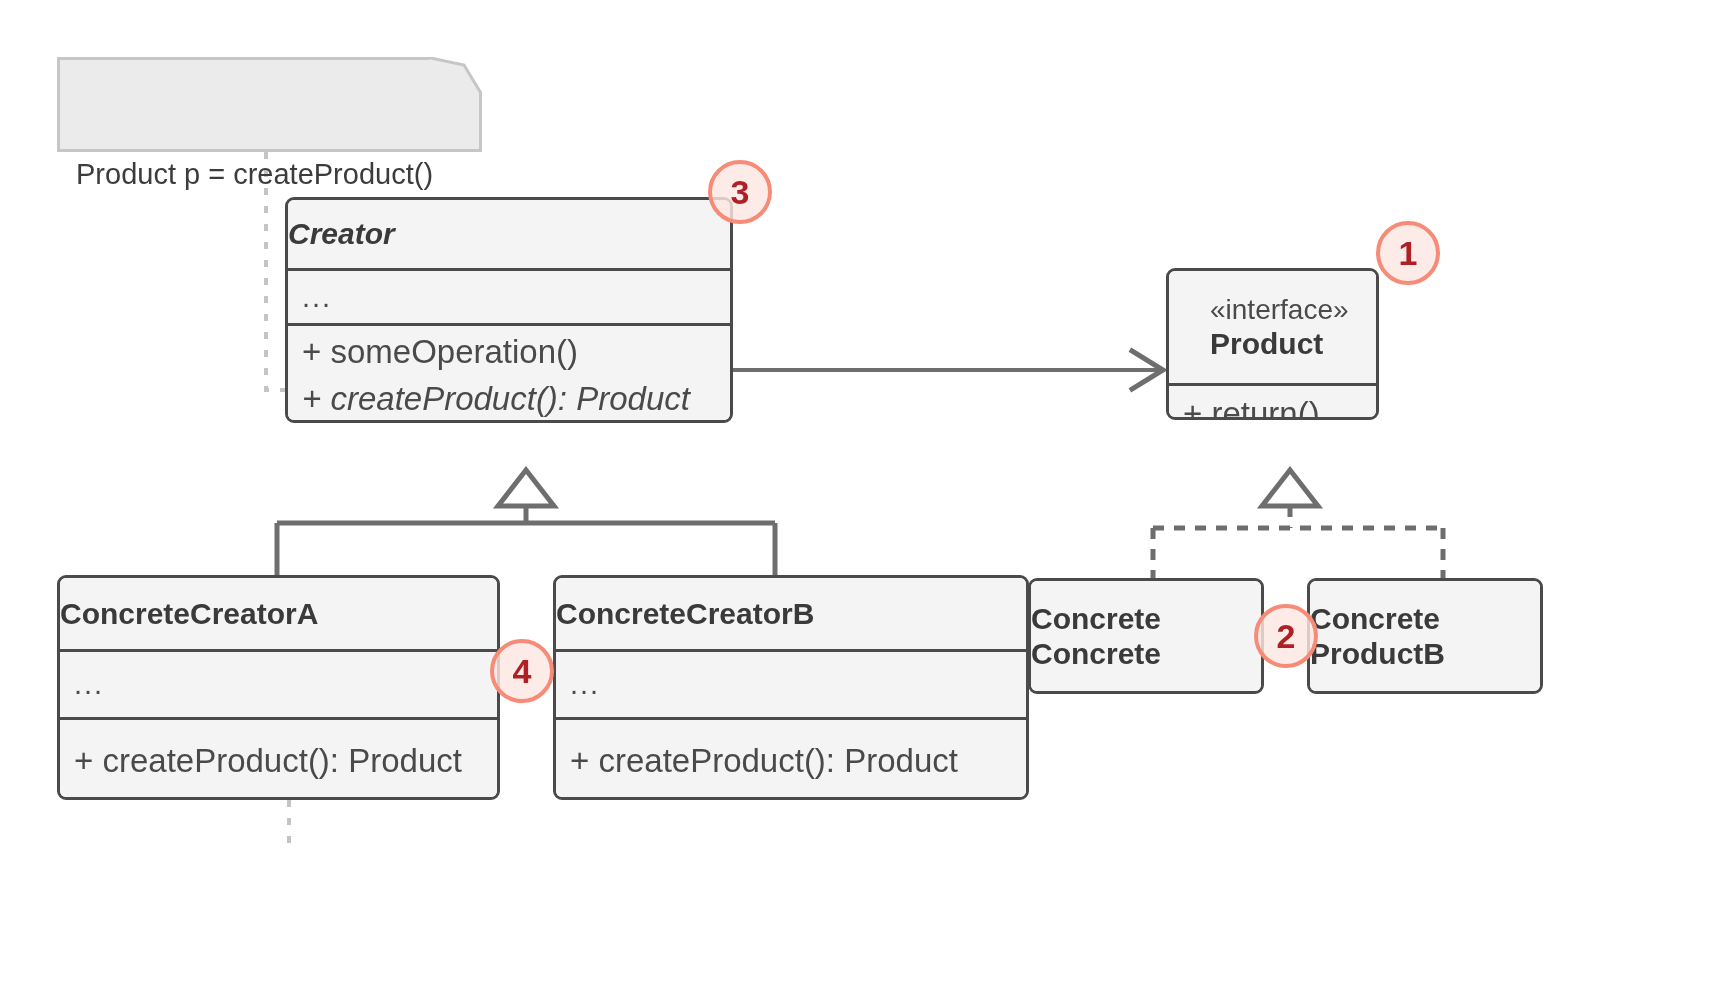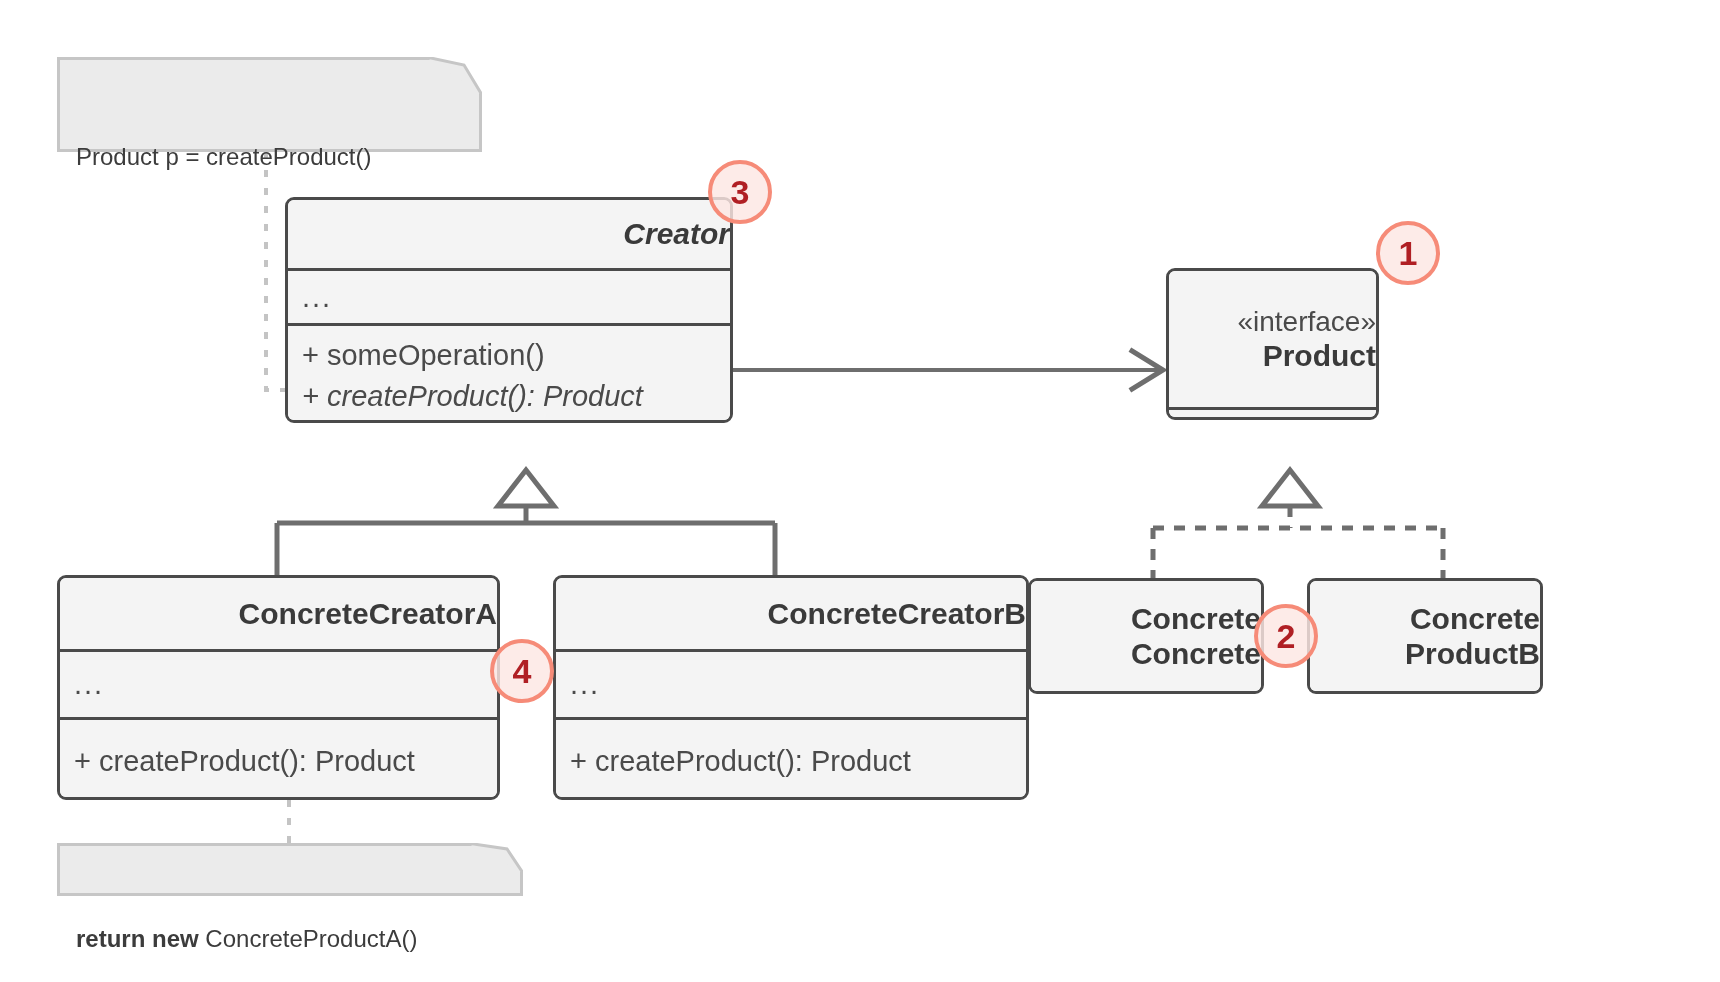--- a/index.html
+++ b/index.html
@@ -42,21 +42,21 @@
     box-sizing: border-box;
     background: #f4f4f4;
     display: flex;
     flex-direction: column;
     justify-content: center;
   }
   .uml-sec + .uml-sec {
     border-top: 3px solid #4a4a4a;
   }
   .sec-title {
-    text-align: right;
+    text-align: left;
   }
   .sec-body {
     text-align: left;
     padding-left: 14px;
   }
   .cname {
     font-size: 30px;
     font-weight: bold;
     color: #3a3a3a;
     line-height: 1.18;
@@ -65,42 +65,42 @@
     font-style: italic;
   }
   .stereo {
     font-size: 28px;
     font-weight: normal;
     font-style: normal;
     color: #4a4a4a;
     line-height: 1.2;
   }
   .member {
-    font-size: 29px;
+    font-size: 33px;
     color: #4a4a4a;
     line-height: 1.42;
     white-space: nowrap;
   }
   .member.abstract {
     font-style: italic;
   }
   .ellipsis {
     font-size: 29px;
     color: #4a4a4a;
     letter-spacing: 2px;
   }
 
   
   .note {
     position: absolute;
     box-sizing: border-box;
     background: #ebebeb;
     border: 3px solid #c6c6c6;
     color: #3c3c3c;
-    font-size: 24px;
+    font-size: 29px;
     line-height: 1.42;
     padding: 12px 16px 12px 16px;
     white-space: pre-line;
   }
   .note-fold-svg {
     position: absolute;
     top: -3px;
     right: -3px;
     pointer-events: none;
   }
@@ -181,21 +181,21 @@
     <div class="uml-sec sec-body" style="height:55px;">
       <div class="ellipsis">...</div>
     </div>
     <div class="uml-sec sec-body" style="height:103px;">
       <div class="member">+ someOperation()</div>
       <div class="member abstract">+ createProduct(): Product</div>
     </div>
   </div>
 
   <div class="uml-box" style="left:1166px; top:268px; width:213px; height:152px;">
-    <div class="uml-sec sec-title" style="height:136px;">
+    <div class="uml-sec sec-title" style="height:112px;padding-left:41px;">
       <div class="stereo">«interface»</div>
       <div class="cname">Product</div>
     </div>
     <div class="uml-sec sec-body" style="height:60px;">
       <div class="member">+ return()</div>
     </div>
   </div>
 
   <div class="uml-box" style="left:57px; top:575px; width:443px; height:225px;">
     <div class="uml-sec sec-title" style="height:71px;">
@@ -228,27 +228,20 @@
     </div>
   </div>
 
   <div class="uml-box" style="left:1307px; top:578px; width:236px; height:116px;">
     <div class="uml-sec sec-title" style="height:110px;">
       <div class="cname">Concrete</div>
       <div class="cname">ProductB</div>
     </div>
   </div>
 
-  <div class="note" style="left:57px; top:843px; width:466px; height:53px; padding-top:8px;">
-    <svg class="note-fold-svg" width="56" height="30" viewBox="0 0 56 30">
-      <path d="M 0 0 L 56 0 L 56 30 L 40 6 Z" fill="#ffffff" stroke="none"></path>
-      <path d="M 56 30 L 40 6 L 0 0" fill="#ebebeb" stroke="#c6c6c6" stroke-width="3"></path>
-    </svg>
-    <span style="font-weight:bold;">return new</span><span> ConcreteProductA()</span>
-  </div>
 
   <div class="badge" style="left:1376px; top:221px;">
     <span>1</span>
   </div>
   <div class="badge" style="left:1254px; top:604px;">
     <span>2</span>
   </div>
   <div class="badge" style="left:708px; top:160px;">
     <span>3</span>
   </div>

